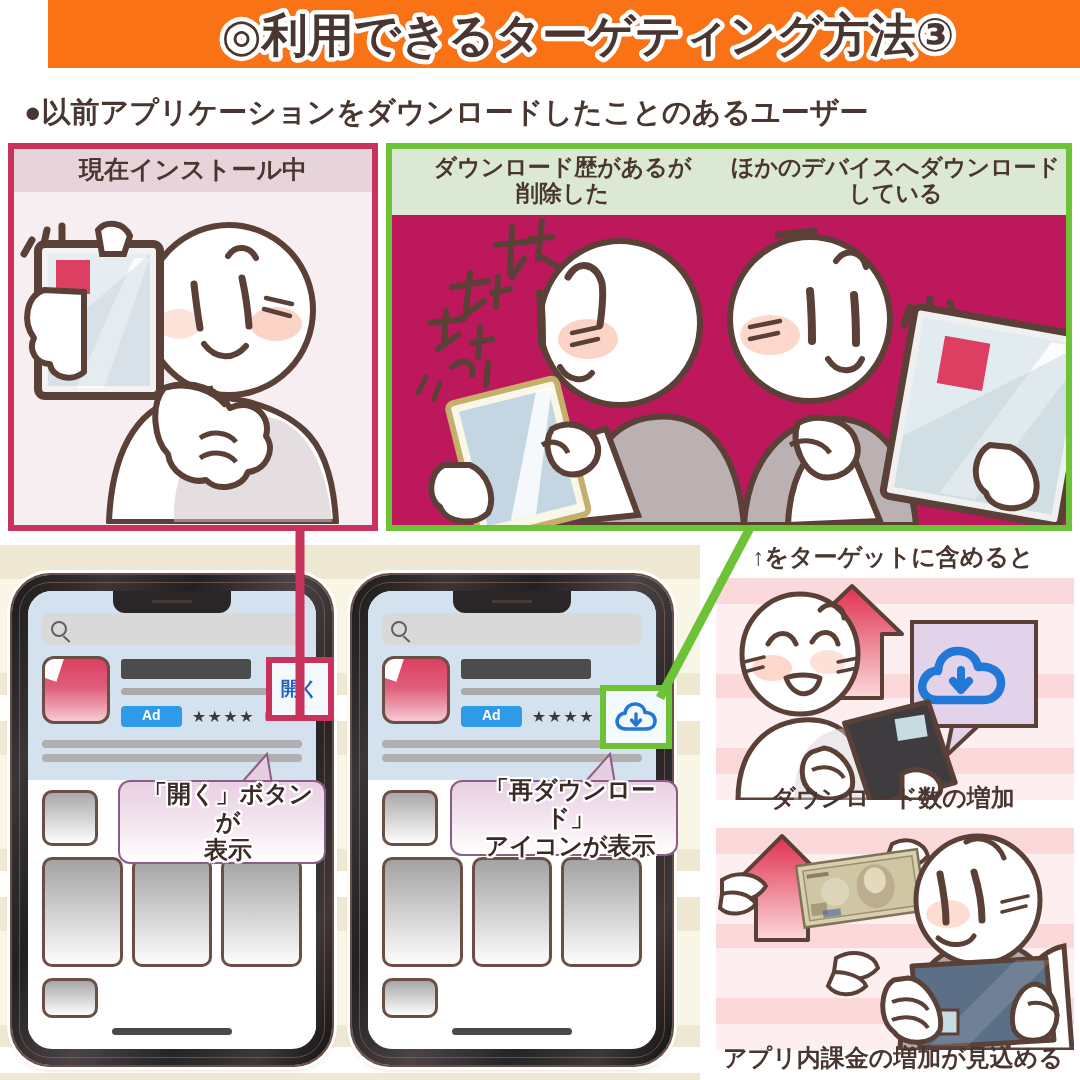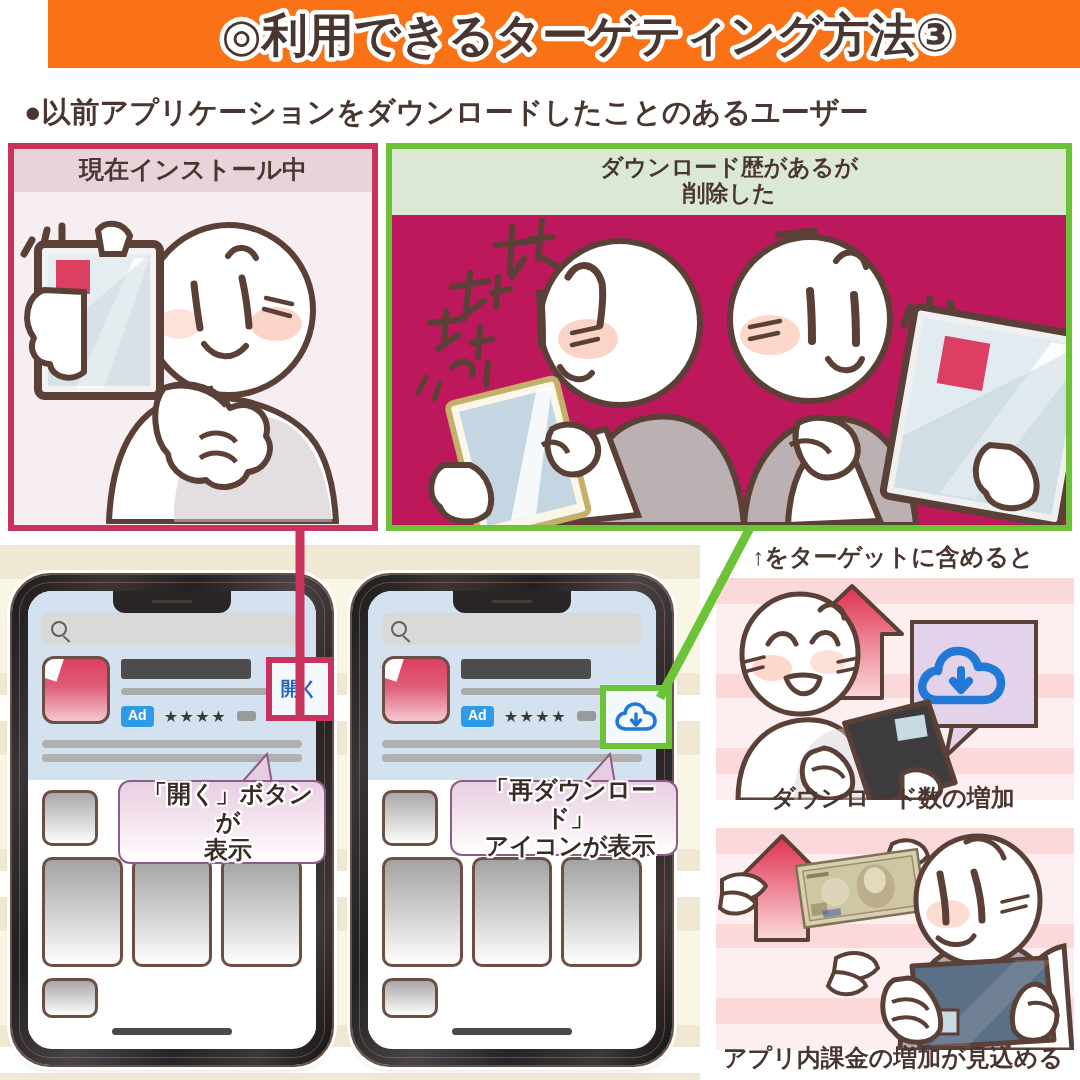--- a/index.html
+++ b/index.html
@@ -95,21 +95,21 @@
     background: linear-gradient(180deg,#dd3f62 0%,#e05d79 45%,#f6c9d4 100%);
     position: relative; overflow:hidden;
   }
   .app-icon::before{content:"";position:absolute;left:-6px;top:-6px;width:22px;height:26px;background:#fff;transform:rotate(18deg);}
   .app-meta { flex:1; padding-top:3px; }
   .meta-title { height: 20px; width: 72%; background: #4c4c4c; border-radius: 3px; }
   .meta-sub { height: 7px; width: 84%; background: #aaa; border-radius: 4px; margin-top: 9px; }
   .meta-line { display:flex; align-items:center; gap:10px; margin-top: 11px; }
   .ad-badge {
     background:#2e9be8; color:#fff; font-size:14px; font-weight:700;
-    border-radius:4px; padding:1px 7px 2px; line-height:1.25;
+    border-radius:4px; padding:1px 21px 2px; line-height:1.25;
   }
   .stars { color:#3a3a3a; font-size:16px; letter-spacing:1.5px; }
   .pill { width:19px; height:10px; background:#9a9a9a; border-radius:3px;}
   .desc-lines { margin-top: 13px; }
   .desc-lines div { height: 8px; background: #b0b0b0; border-radius: 4px; margin-bottom: 6px; }
   .store-lower { background:#fff; padding: 10px 14px 0; }
   .tile-sm { width: 56px; height: 56px; border:3px solid #6b4f45; border-radius:10px;
     background:linear-gradient(180deg,#a8a8a8,#fdfdfd); }
   .tiles-row { display:flex; gap:9px; margin-top:11px; }
   .tile-lg { flex:1; height: 110px; border:3px solid #6b4f45; border-radius:10px;
@@ -232,20 +232,24 @@
         <path d="M186 266 C198 258 214 260 222 270" stroke="#5a4036" stroke-width="5" fill="none"></path>
       </svg>
     </div>
   </div>
 
   <div class="panel panel-green">
     <div class="panel-head">
       <div>
         <div>ダウンロード歴があるが</div>
         <div>削除した</div>
+      </div>
+      <div>
+        <div>ほかのデバイスへダウンロード</div>
+        <div>している</div>
       </div>
     </div>
     <div class="panel-body" style="height:312px">
       <svg viewBox="0 0 674 312" width="674" height="312">
 
         <g stroke="#5a4036" fill="none" stroke-linecap="round" stroke-width="6">
           <path d="M120 12 L118 58"></path>
             <path d="M104 30 L142 26"></path>
             <path d="M132 44 L120 62"></path>
           <path d="M150 6 L146 44"></path>

